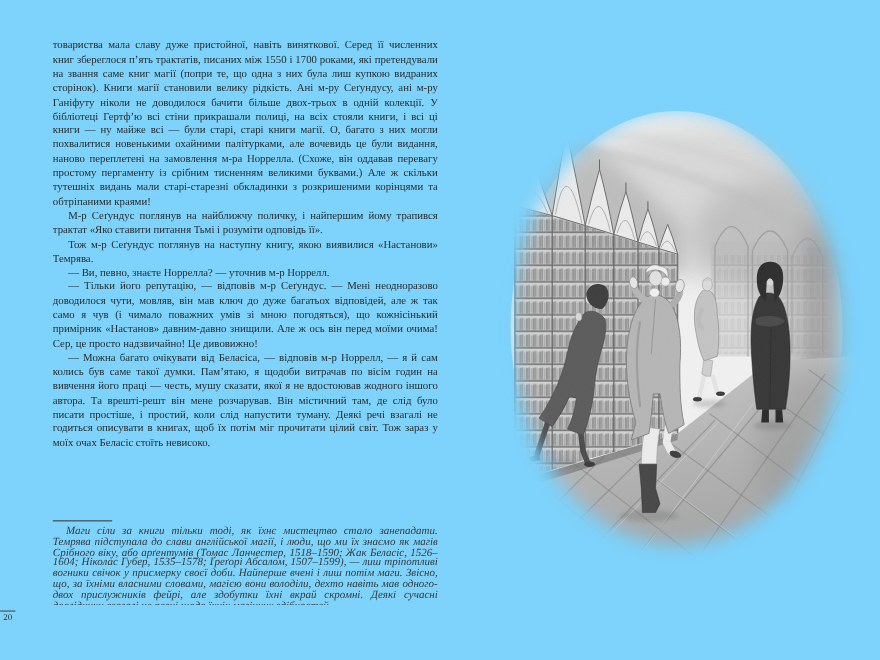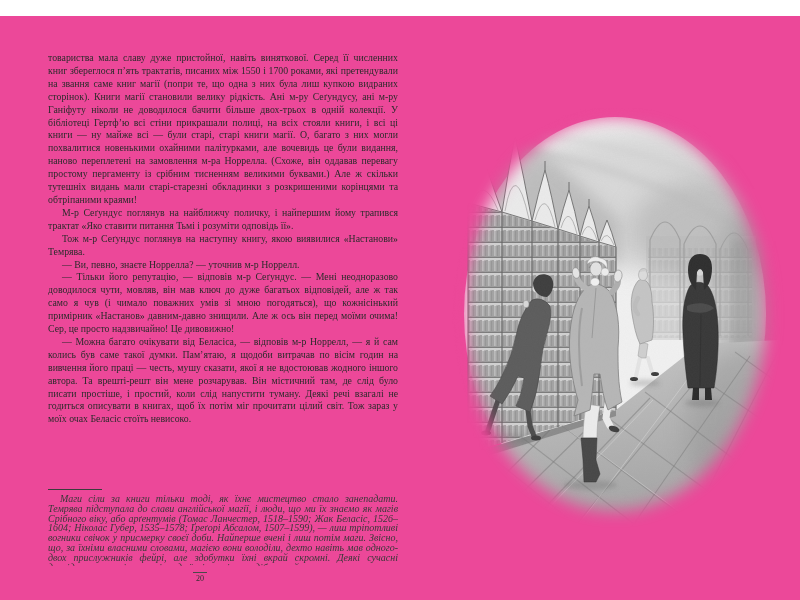--- a/index.html
+++ b/index.html
@@ -1,21 +1,21 @@
 <!DOCTYPE html>
 <html lang="uk"><head>
 <meta charset="utf-8">
 <style>
   html,body{margin:0;padding:0;}
   body{
     width:800px;height:600px;background:#ffffff;position:relative;
     font-family:"Liberation Serif","DejaVu Serif",serif;
     overflow:hidden;
   }
-  .spread{position:absolute;inset:0;background:#ec4899;margin-top:16px;}
+  .spread{position:absolute;inset:0;background:#7dd3fc;}
   .page{position:absolute;top:0;bottom:0;width:400px;}
   .page.left{left:0;}
   .page.right{left:400px;}
 
   .main-text{
     position:absolute;left:48px;top:36px;width:350px;height:436px;
     overflow:hidden;
     font-size:9.8px;line-height:12.9px;color:#2b2b2b;
     text-align:justify;text-justify:inter-word;
     hyphens:auto;-webkit-hyphens:auto;
@@ -26,21 +26,21 @@
   .footnote-rule{
     position:absolute;left:48px;top:473px;width:54px;height:1px;
     background:#3c3c3c;
   }
   .footnote{
     position:absolute;left:48px;top:478px;width:350px;height:72px;overflow:hidden;
     font-size:10px;line-height:9.8px;color:#383838;
     text-align:justify;text-justify:inter-word;text-indent:12px;font-style:italic;
   }
   .page-number{
-    position:absolute;left:0;top:551px;width:400px;text-align:center;
+    position:absolute;left:0;top:551px;width:400px;text-align:left;
   }
   .page-number span{
     display:inline-block;font-size:8px;color:#2e2e2e;
     border-top:1px solid #4a4a4a;padding:1px 3px 0 3px;line-height:9px;
   }
   .illustration{
     position:absolute;left:50px;top:92px;width:338px;height:436px;
   }
 </style>
 </head>

